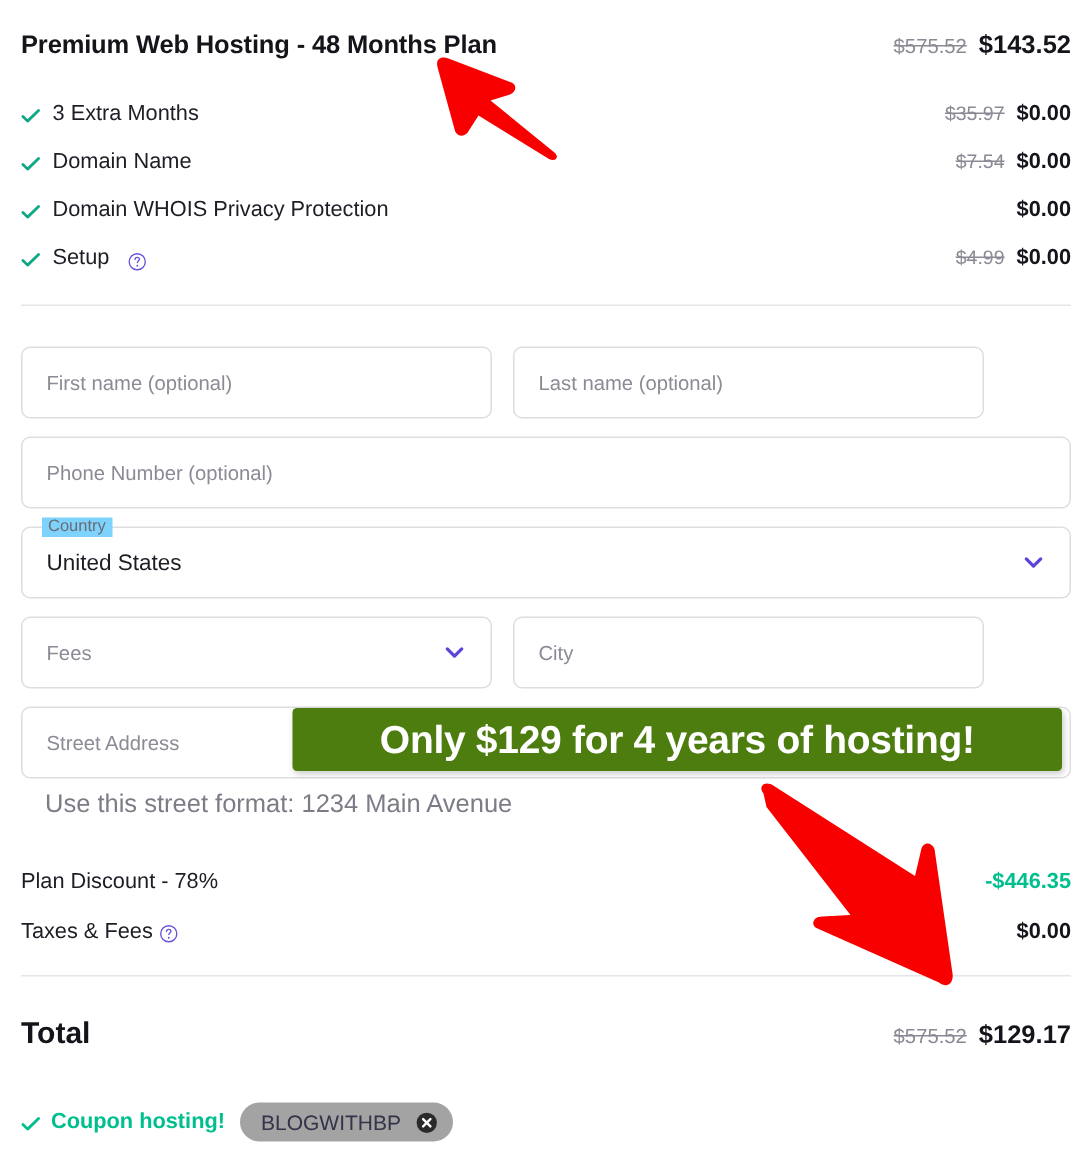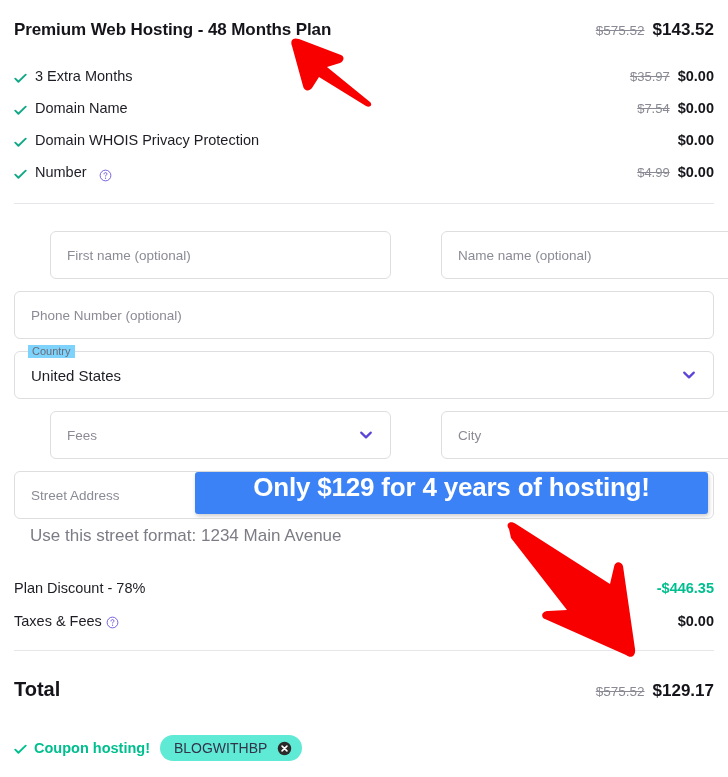--- a/index.html
+++ b/index.html
@@ -138,21 +138,21 @@
     border: 1px solid #dededf;
     border-radius: 6px;
     background: #fff;
     display: flex;
     align-items: center;
     padding: 0 16px;
     font-size: 13.5px;
     color: #8b8b96;
     cursor: text;
   }
-  .field.half { width: 341px; flex: none; margin-left: 36px; }
+  .field.half { width: 314px; flex: none; }
   .field.full { width: 700px; flex: none; }
 
   .field .placeholder {
     font-size: 13.5px;
     color: #8b8b96;
   }
   .field.select { cursor: pointer; }
   .chevron {
     position: absolute;
     right: 16px;
@@ -253,44 +253,45 @@
     align-items: center;
     gap: 7px;
     font-size: 14.5px;
     font-weight: bold;
     color: #00bf8f;
   }
   .coupon-chip {
     display: flex;
     align-items: center;
     gap: 10px;
-    background: #5eead4;
+    background: #a3a3a3;
     border-radius: 13px;
     height: 26px;
     padding: 0 10px 0 14px;
     font-size: 14px;
     color: #33334a;
     cursor: pointer;
   }
   .chip-close {
     width: 15px;
     height: 15px;
     flex: none;
   }
 
   
   .annot-banner {
     position: absolute;
     left: 195px;
     top: 472px;
     width: 513px;
     height: 42px;
-    background: #3b82f6;
+    background: #4d7c0f;
     border-radius: 3px;
     display: flex;
+    align-items: center;
     justify-content: center;
     box-shadow: 1px 2px 4px rgba(0,0,0,0.20);
     z-index: 30;
   }
   .annot-banner-text {
     color: #ffffff;
     font-size: 26px;
     font-weight: bold;
     letter-spacing: -0.2px;
     white-space: nowrap;
@@ -364,21 +365,21 @@
       </div>
     </div>
 
     <div class="feature-row">
       <div class="feature-left">
         <span class="check-icon">
           <svg viewBox="0 0 16 16" width="13" height="13">
               <path d="M1.6 8.2 L5.4 12 L14.4 3.3" fill="none" stroke="#11a887" stroke-width="2.3" stroke-linecap="round" stroke-linejoin="round"></path>
             </svg>
         </span>
-        <span class="feature-label">Number</span>
+        <span class="feature-label">Setup</span>
         <span class="help-icon">
           <svg viewBox="0 0 16 16" width="13" height="13">
             <circle cx="8" cy="8" r="6.6" fill="none" stroke="#6a4fd8" stroke-width="1.1"></circle>
             <path d="M6.2 6.1c0-1 .8-1.7 1.8-1.7s1.8.7 1.8 1.6c0 1.3-1.7 1.4-1.7 2.7" fill="none" stroke="#6a4fd8" stroke-width="1.1" stroke-linecap="round"></path>
             <circle cx="8.05" cy="11.3" r="0.78" fill="#6a4fd8"></circle>
           </svg>
         </span>
       </div>
       <div class="feature-price">
         <span class="price-old">$4.99</span>
@@ -390,21 +391,21 @@
 
   <div class="divider" id="div-top"></div>
 
   <div class="form">
 
     <div class="field-row">
       <div class="field half">
         <span class="placeholder">First name (optional)</span>
       </div>
       <div class="field half">
-        <span class="placeholder">Name name (optional)</span>
+        <span class="placeholder">Last name (optional)</span>
       </div>
     </div>
 
     <div class="field-row">
       <div class="field full">
         <span class="placeholder">Phone Number (optional)</span>
       </div>
     </div>
 
     <div class="field-row">

